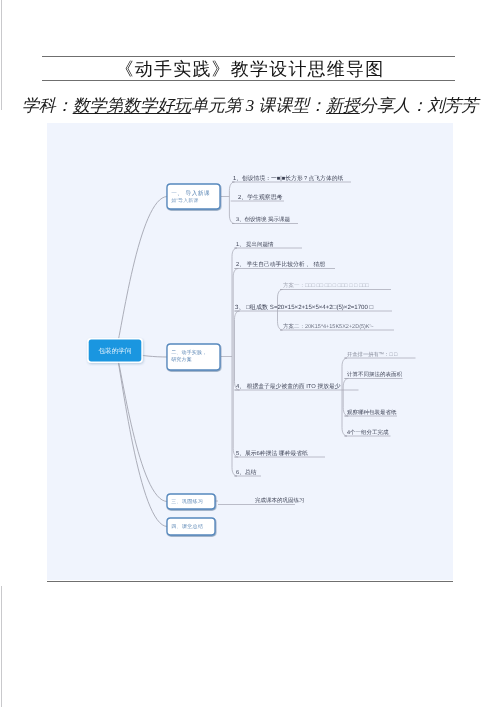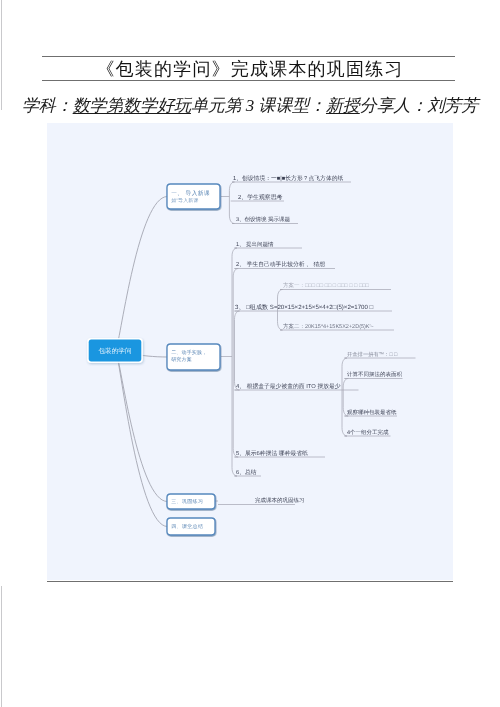--- a/index.html
+++ b/index.html
@@ -26,21 +26,21 @@
           text-rendering:geometricPrecision;}
 </style>
 </head>
 <body>
 
 <div class="page">
   <div class="edge edge-top"></div>
   <div class="edge edge-bot"></div>
   <div class="rule rule1"></div>
   <div class="rule rule2"></div>
-  <h1 class="title">《包装的学问》完成课本的巩固练习</h1>
+  <h1 class="title">《动手实践》教学设计思维导图</h1>
   <div class="subtitle"><span>学科：</span><span class="u">数学第</span><span class="u">数学好玩</span><span>单元第 3 课</span><span>课型：</span><span class="u">新授</span><span>分享人：</span><span>刘芳芳</span></div>
   <div class="rule rule3"></div>
   <div class="map">
 <svg class="mapsvg" viewBox="47 123 406 458" xmlns="http://www.w3.org/2000/svg">
 <defs>
           <filter id="fb" x="-60%" y="-60%" width="220%" height="220%">
             <feDropShadow dx="0.6" dy="1.0" stdDeviation="0.7" flood-color="#44678d" flood-opacity="0.6"></feDropShadow>
           </filter>
           <filter id="fr" x="-60%" y="-60%" width="220%" height="220%">
             <feDropShadow dx="0.7" dy="1.1" stdDeviation="0.8" flood-color="#7fa2c4" flood-opacity="0.55"></feDropShadow>

